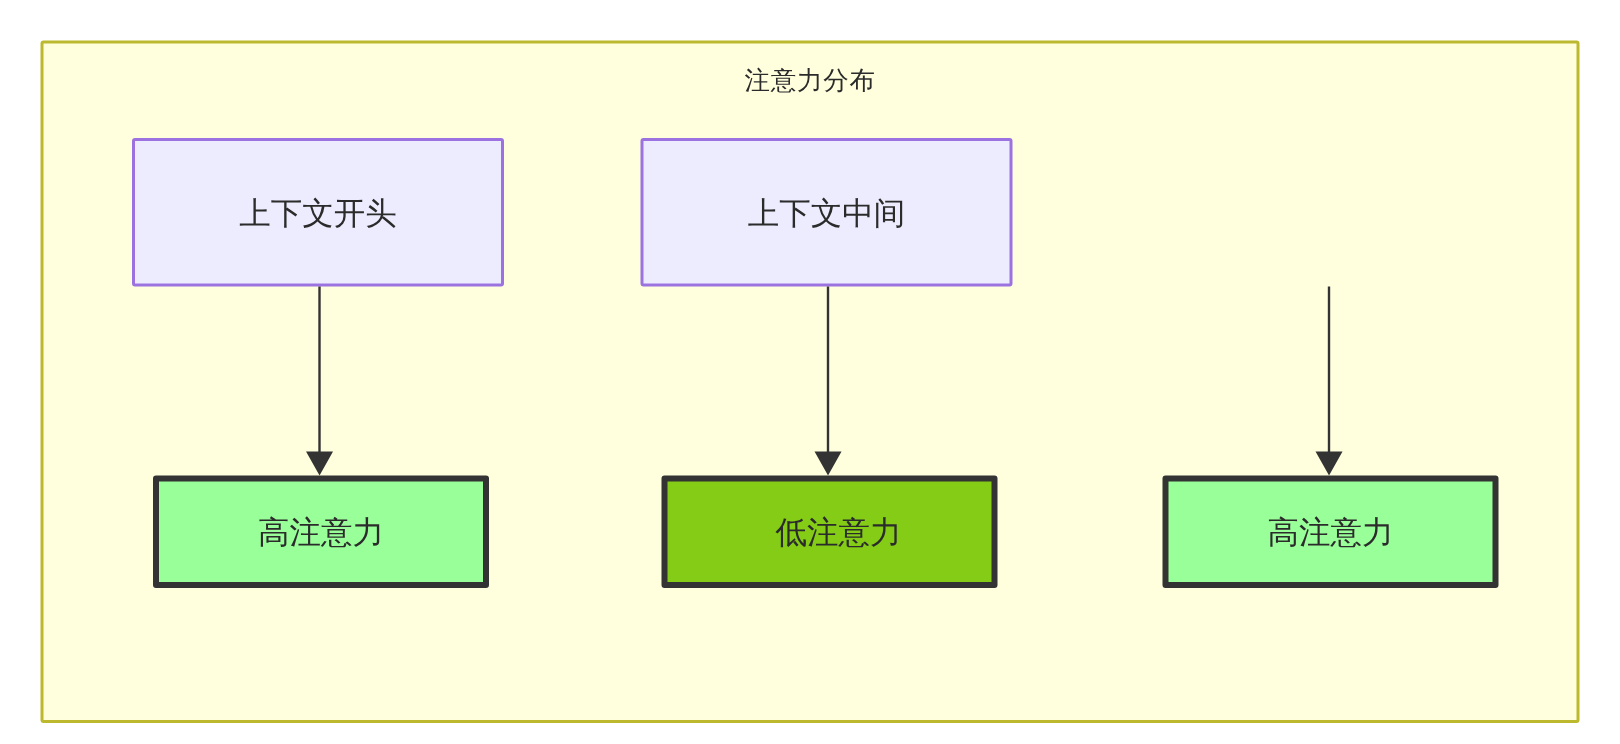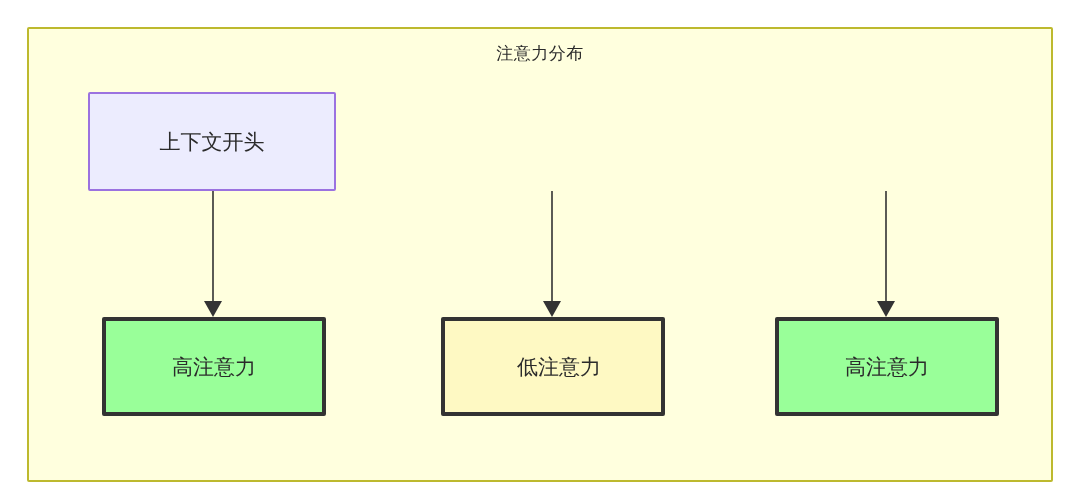--- a/index.html
+++ b/index.html
@@ -61,28 +61,28 @@
     width: 248px;
     height: 99px;
     background: #ececfe;
     border: 2px solid #9b72e0;
     border-radius: 2px;
     font-size: 21px;
   }
 
   .node-bottom {
     width: 224px;
-    height: 99px;
+    height: 75px;
     border: 4px solid #333333;
     border-radius: 2px;
     font-size: 21px;
   }
 
   .fill-green { background: #99ff99; }
-  .fill-red   { background: #fef9c3; padding-left: 12px; }
+  .fill-red   { background: #84cc16; padding-left: 12px; }
 
   
   .col-1-top    { left: 88px;  top: 92px; }
   .col-2-top    { left: 427px; top: 92px; }
   .col-3-top    { left: 761px; top: 92px; }
 
   .col-1-bottom { left: 102px; top: 317px; }
   .col-2-bottom { left: 441px; top: 317px; }
   .col-3-bottom { left: 775px; top: 317px; }
 
@@ -110,20 +110,23 @@
 <div id="diagram-root">
 
   <div class="subgraph">
     <div class="subgraph-title">注意力分布</div>
   </div>
 
   <div class="node node-top col-1-top">
     <span>上下文开头</span>
   </div>
 
+  <div class="node node-top col-2-top">
+    <span>上下文中间</span>
+  </div>
 
 
   <div class="node node-bottom fill-green col-1-bottom">
     <span>高注意力</span>
   </div>
 
   <div class="node node-bottom fill-red col-2-bottom">
     <span>低注意力</span>
   </div>
 

